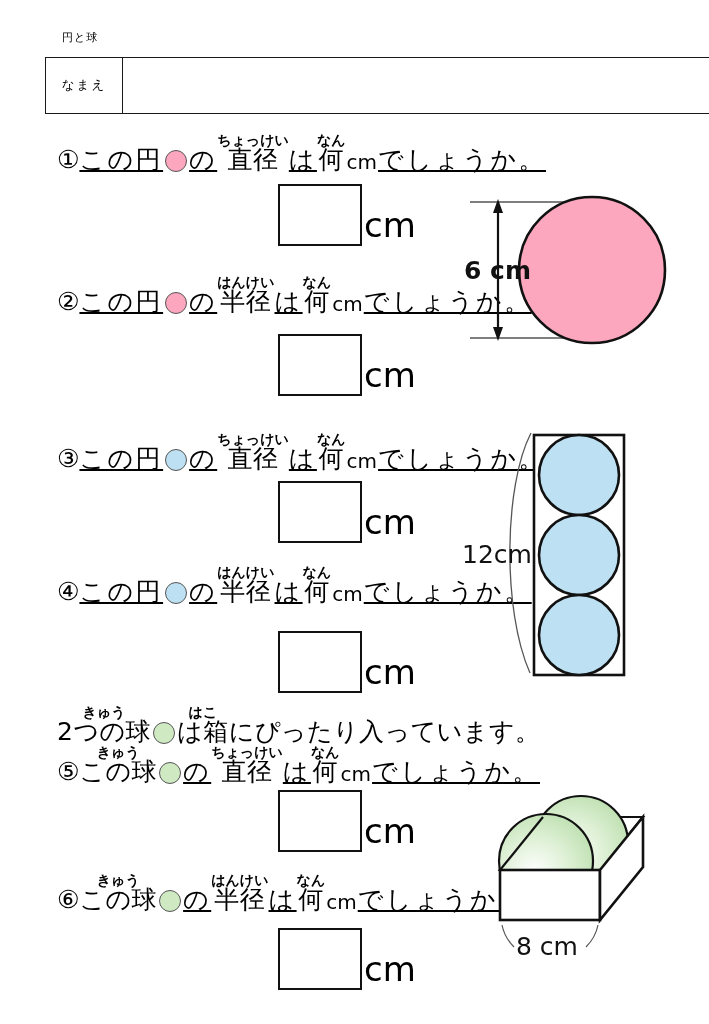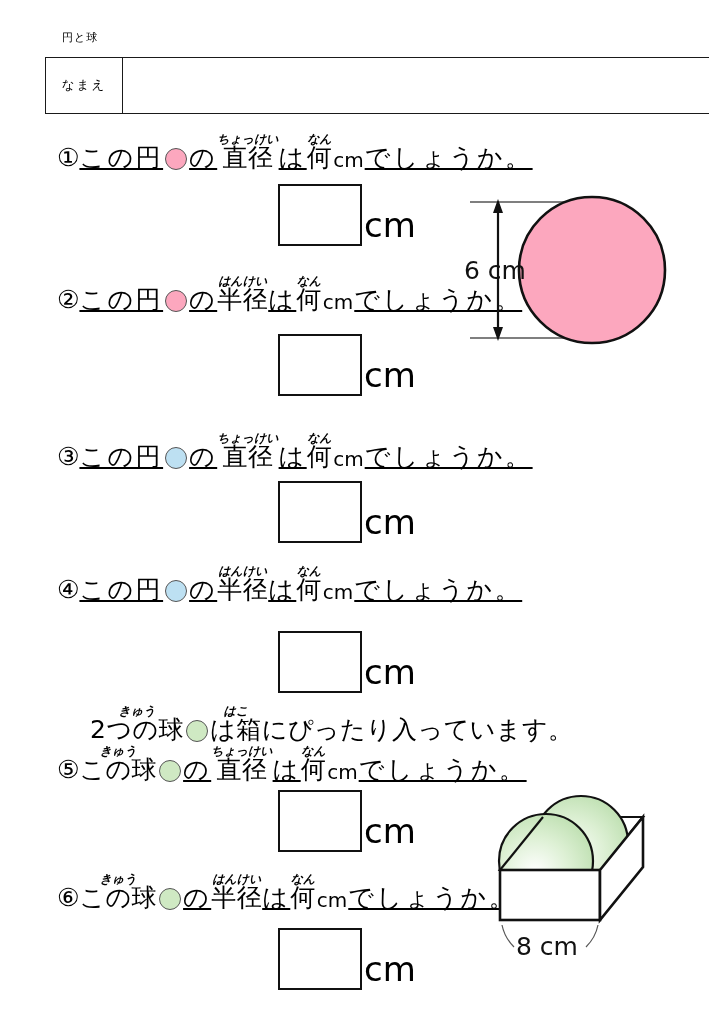--- a/index.html
+++ b/index.html
@@ -86,26 +86,25 @@
   .tight {
     letter-spacing: 0.5px;
     text-align: center;
   }
   
   ruby {
     ruby-position: over;
     ruby-align: center;
   }
   rt {
-    font-size: 12px;
+    font-size: 14px;
     letter-spacing: 0px;
     line-height: 1;
     font-weight: 600;
     transform: translateY(2px);
-    font-style: italic;
   }
   .unit-cm {
     font-size: 20px;
     letter-spacing: 0;
     padding: 0 1px;
   }
 
   
   .dot {
     display: inline-block;
@@ -193,21 +192,21 @@
     <ruby><span>何</span><rt>なん</rt></ruby>
     <span class="unit-cm">cm</span>
     <span class="plain">でしょうか。</span>
   </div>
 
   <div class="answer" style="left:278px; top:334px;">
     <div class="box"></div>
     <div class="cm">cm</div>
   </div>
 
-  <div class="fig" style="left:462px; top:190px;">
+  <div class="fig" style="left:462px; top:190px;font-weight:bold;">
     <svg width="230" height="160" viewBox="0 0 230 160">
 
       <line x1="8" y1="12" x2="120" y2="12" stroke="#555" stroke-width="1.3"></line>
       <line x1="8" y1="148" x2="120" y2="148" stroke="#555" stroke-width="1.3"></line>
 
       <line x1="36" y1="16" x2="36" y2="144" stroke="#111" stroke-width="2.2"></line>
       <polygon points="36,9 31,23 41,23" fill="#111"></polygon>
       <polygon points="36,151 31,137 41,137" fill="#111"></polygon>
 
       <circle cx="130" cy="80" r="73" fill="#fca7be" stroke="#111111" stroke-width="2.6"></circle>
@@ -242,22 +241,35 @@
     <ruby><span>何</span><rt>なん</rt></ruby>
     <span class="unit-cm">cm</span>
     <span class="plain">でしょうか。</span>
   </div>
 
   <div class="answer" style="left:278px; top:631px;">
     <div class="box"></div>
     <div class="cm">cm</div>
   </div>
 
-
-  <div class="qline" style="top:705px;margin-left:33px;">
+  <div class="fig" style="left:458px; top:425px;">
+    <svg width="230" height="255" viewBox="0 0 230 255">
+
+      <path d="M 73 8 C 46 60, 44 185, 72 248" fill="none" stroke="#555" stroke-width="1.3"></path>
+
+      <rect x="76" y="10" width="90" height="240" fill="#ffffff" stroke="#111111" stroke-width="2.6"></rect>
+
+      <circle cx="121" cy="50" r="40" fill="#bde0f2" stroke="#111111" stroke-width="2.6"></circle>
+      <circle cx="121" cy="130" r="40" fill="#bde0f2" stroke="#111111" stroke-width="2.6"></circle>
+      <circle cx="121" cy="210" r="40" fill="#bde0f2" stroke="#111111" stroke-width="2.6"></circle>
+      <text class="dim-text" x="4" y="138">12cm</text>
+    </svg>
+  </div>
+
+  <div class="qline" style="top:705px;">
     <ruby><span>2つの球</span><rt>きゅう</rt></ruby>
     <span class="dot dot-green"></span>
     <ruby><span>は箱</span><rt>はこ</rt></ruby>
     <span class="tight">にぴったり入っています。</span>
   </div>
 
   <div class="qline" style="top:745px;">
     <span class="num">⑤</span>
     <ruby><span>この球</span><rt>きゅう</rt></ruby>
     <span class="dot dot-green"></span>

